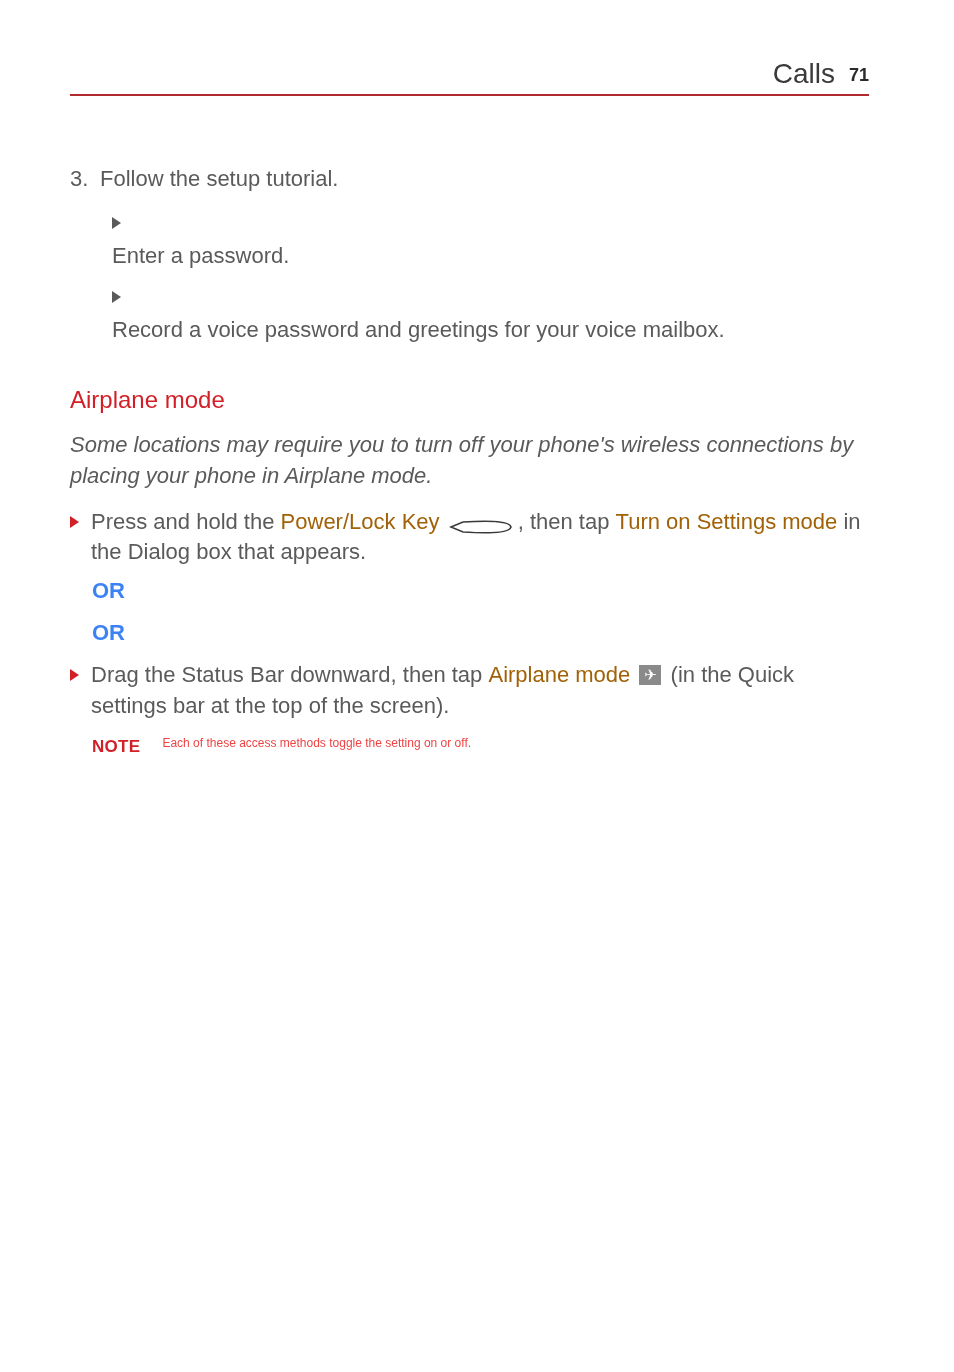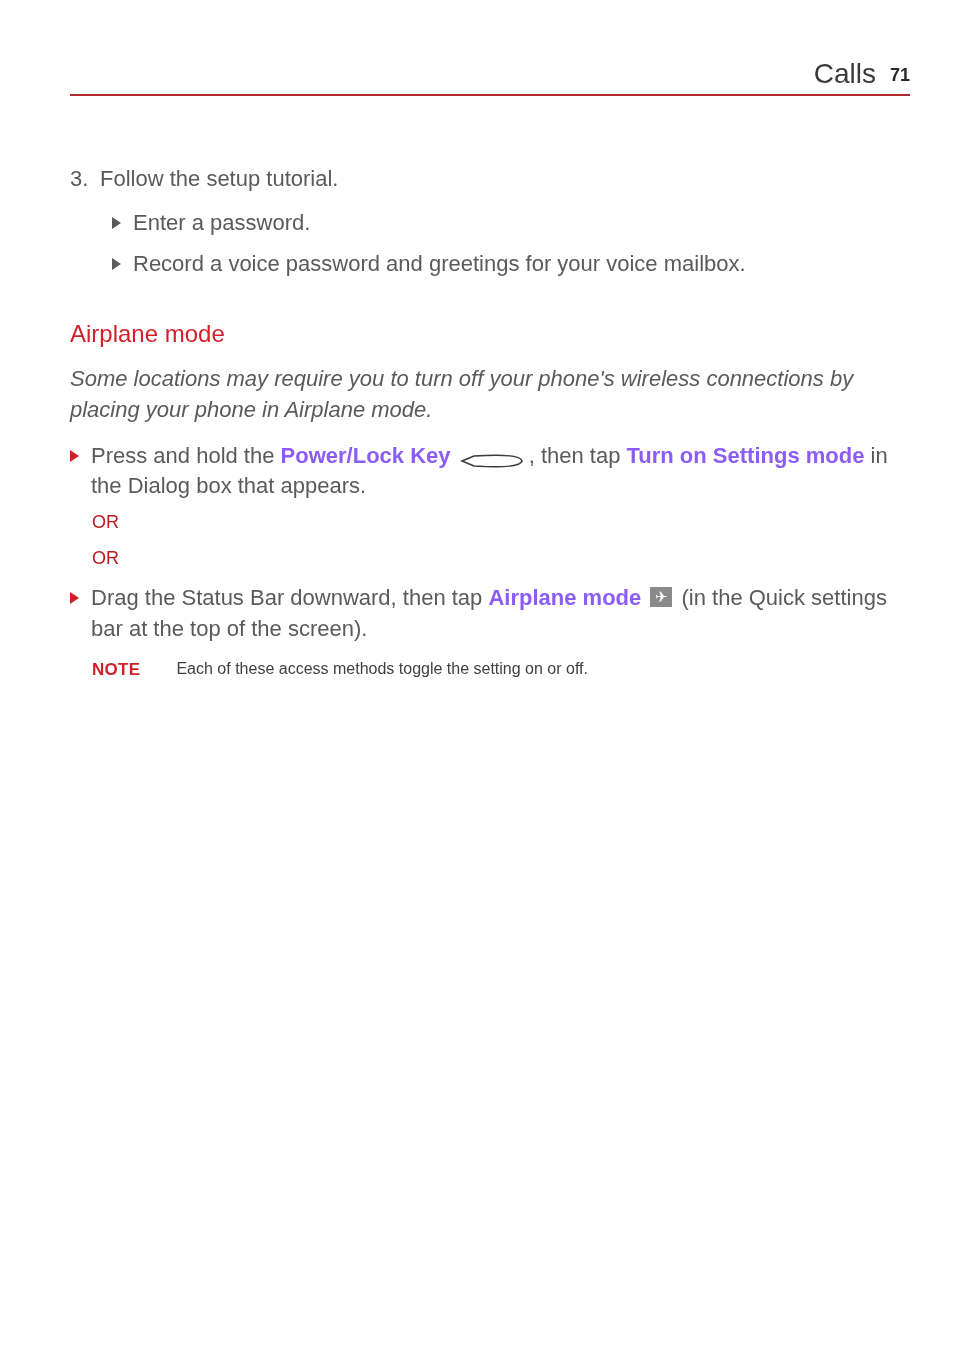--- a/index.html
+++ b/index.html
@@ -11,21 +11,21 @@
     font-family: "Helvetica Neue", Helvetica, Arial, sans-serif;
     font-weight: 300;
     color: #5a5a5a;
     -webkit-font-smoothing: antialiased;
   }
   .page {
     position: relative;
     width: 954px;
     height: 1372px;
     box-sizing: border-box;
-    padding: 58px 44px 0 70px;
+    padding: 58px 85px 0 70px;
   }
   .header {
     border-bottom: 2px solid #b02a2f;
     display: flex;
     justify-content: flex-end;
     align-items: baseline;
     gap: 14px;
     padding-bottom: 4px;
     margin-bottom: 68px;
   }
@@ -50,20 +50,21 @@
     display: flex;
     gap: 8px;
     margin-bottom: 14px;
   }
   .ol-num { min-width: 22px; }
   .sub {
     display: flex;
     align-items: flex-start;
     gap: 12px;
     margin: 10px 0 10px 42px;
+    flex-direction: column;
   }
   .tri {
     display: inline-block;
     width: 0; height: 0;
     border-top: 6px solid transparent;
     border-bottom: 6px solid transparent;
     border-left: 9px solid #5a5a5a;
     margin-top: 9px;
     flex-shrink: 0;
   }
@@ -77,26 +78,26 @@
   }
   .para { margin-bottom: 16px; font-style: italic; }
   .bl {
     display: flex;
     align-items: flex-start;
     gap: 12px;
     margin: 8px 0 4px 0;
   }
   .bl .text { flex: 1; }
   .or {
-    color: #b91c1c;
-    font-weight: 400;
+    color: #3b82f6;
+    font-weight: 700;
     margin: 8px 0 12px 22px;
-    font-size: 18px;
-  }
-  .bold { font-weight: 700; color: #8b5cf6; }
+    font-size: 22px;
+  }
+  .bold { font-weight: 400; color: #a16207; }
   .icon-power {
     display: inline-block;
     width: 66px; height: 16px;
     vertical-align: middle;
     position: relative;
     top: -2px;
     margin: 0 3px;
   }
   .icon-menu {
     display: inline-block;
@@ -122,33 +123,33 @@
     position: relative;
     top: -2px;
     margin: 0 3px;
     color: #fff;
     text-align: center;
     line-height: 20px;
     font-size: 15px;
   }
   .note-row {
     display: flex;
-    gap: 36px;
+    gap: 22px;
     margin-top: 14px;
     margin-left: 22px;
   }
   .note-label {
     color: #d12028;
     font-weight: 600;
     font-size: 17px;
     letter-spacing: 0.3px;
   }
   .note-text {
-    color: #404040;
-    font-size: 16px;
+    color: #ef4444;
+    font-size: 12px;
     font-weight: 300;
   }
 </style>
 </head>
 <body>
 
 <div class="page">
 
   <div class="header">
     <span class="header-title">Calls</span>

